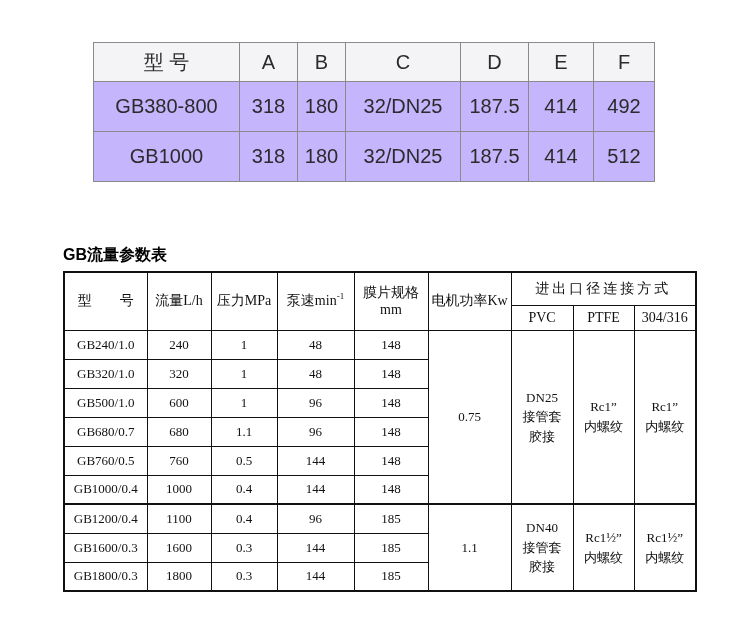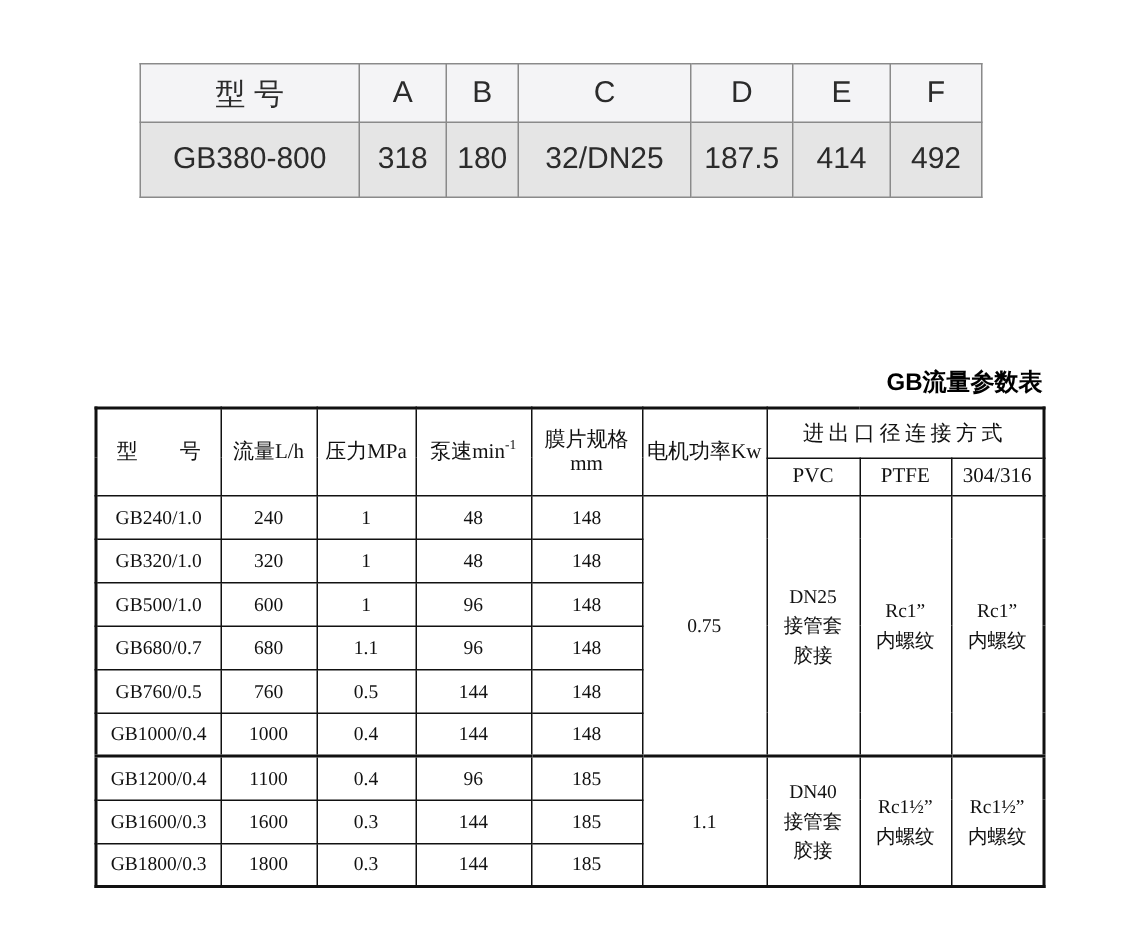--- a/index.html
+++ b/index.html
@@ -14,26 +14,26 @@
     position:absolute; left:93px; top:42px;
     border-collapse:collapse; table-layout:fixed;
     color:#2b2b2b;
   }
   .dim-table th, .dim-table td {
     border:1px solid #8a8a8a;
     text-align:center; vertical-align:middle;
     padding:0; font-weight:normal;
   }
   .dim-table th { background:#f4f4f6; height:38px; font-size:20px; }
-  .dim-table td { background:#e5e5e5; height:49px; font-size:20px; }
+  .dim-table td { background:#c4b5fd; height:49px; font-size:20px; }
 
   
   .flow-title {
     position:absolute; left:63px; top:245px; width:632px;
-    text-align:right; font-size:16px; font-weight:bold; color:#000000;
+    text-align:left; font-size:16px; font-weight:bold; color:#000000;
     font-family:"Liberation Sans","DejaVu Sans",sans-serif;
   }
 
   
   .flow-table {
     position:absolute; left:63px; top:271px;
     border-collapse:collapse; table-layout:fixed;
     color:#111111;
     font-family:"Liberation Serif","DejaVu Serif",serif;
     border:2px solid #111111;
@@ -79,20 +79,29 @@
   </thead>
   <tbody>
     <tr>
       <td>GB380-800</td>
       <td>318</td>
       <td>180</td>
       <td>32/DN25</td>
       <td>187.5</td>
       <td>414</td>
       <td>492</td>
+    </tr>
+    <tr>
+      <td>GB1000</td>
+      <td>318</td>
+      <td>180</td>
+      <td>32/DN25</td>
+      <td>187.5</td>
+      <td>414</td>
+      <td>512</td>
     </tr>
   </tbody>
 </table>
 
 <div class="flow-title">GB流量参数表</div>
 
 <table class="flow-table">
   <colgroup>
     <col style="width:83px">
       <col style="width:64px">

